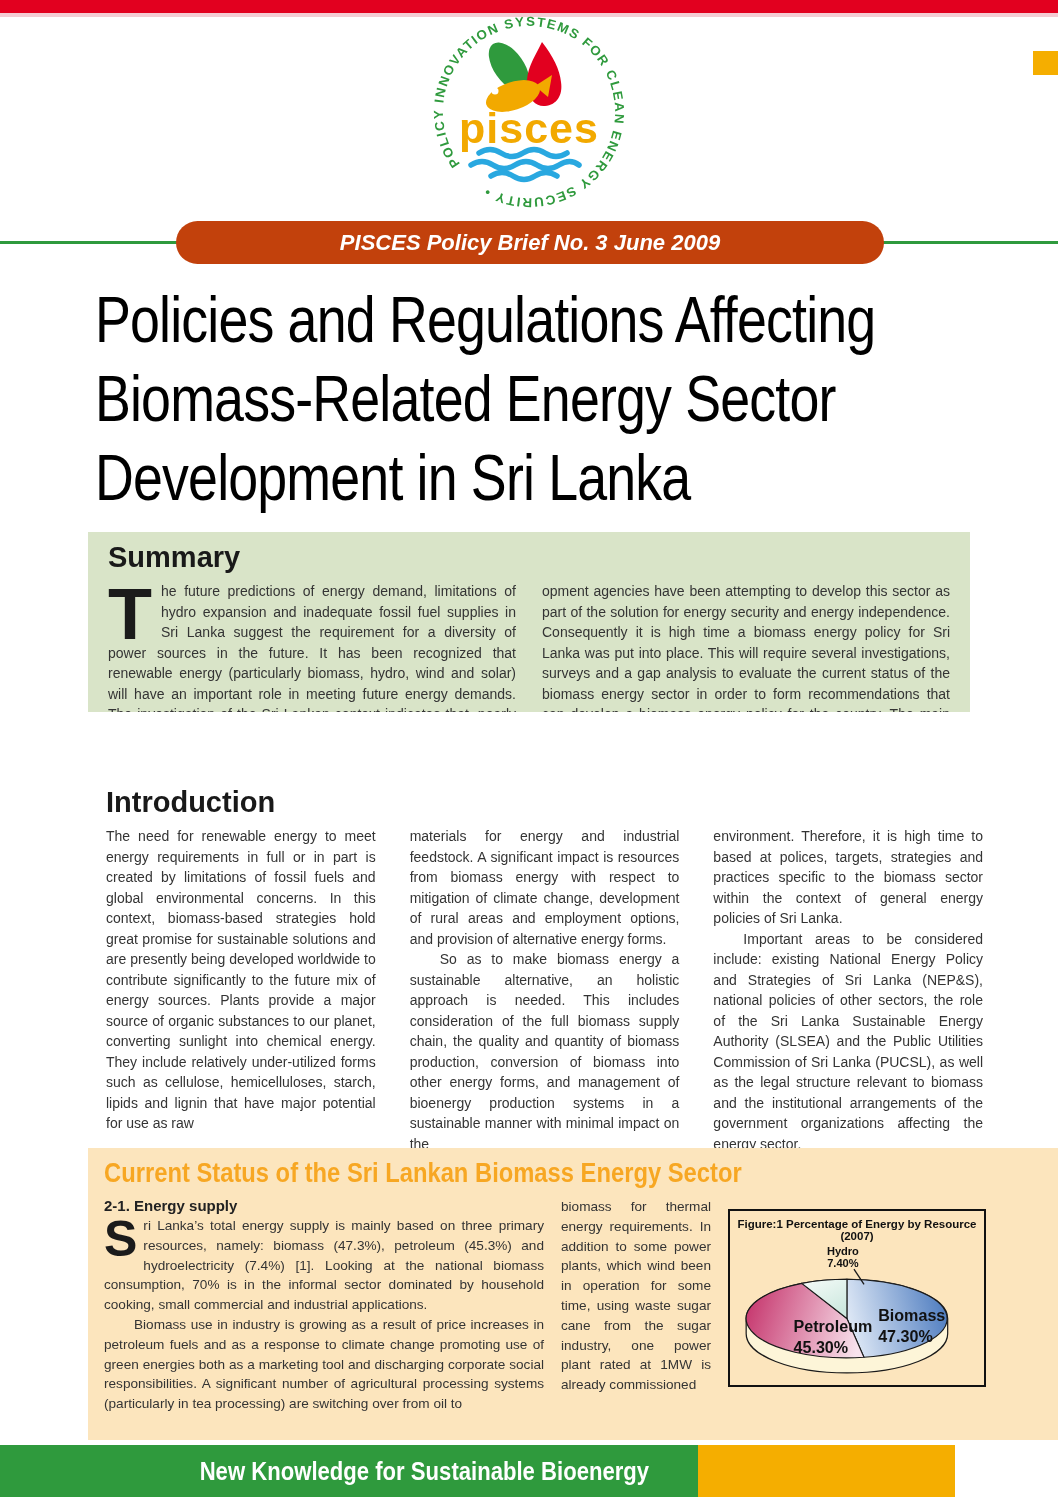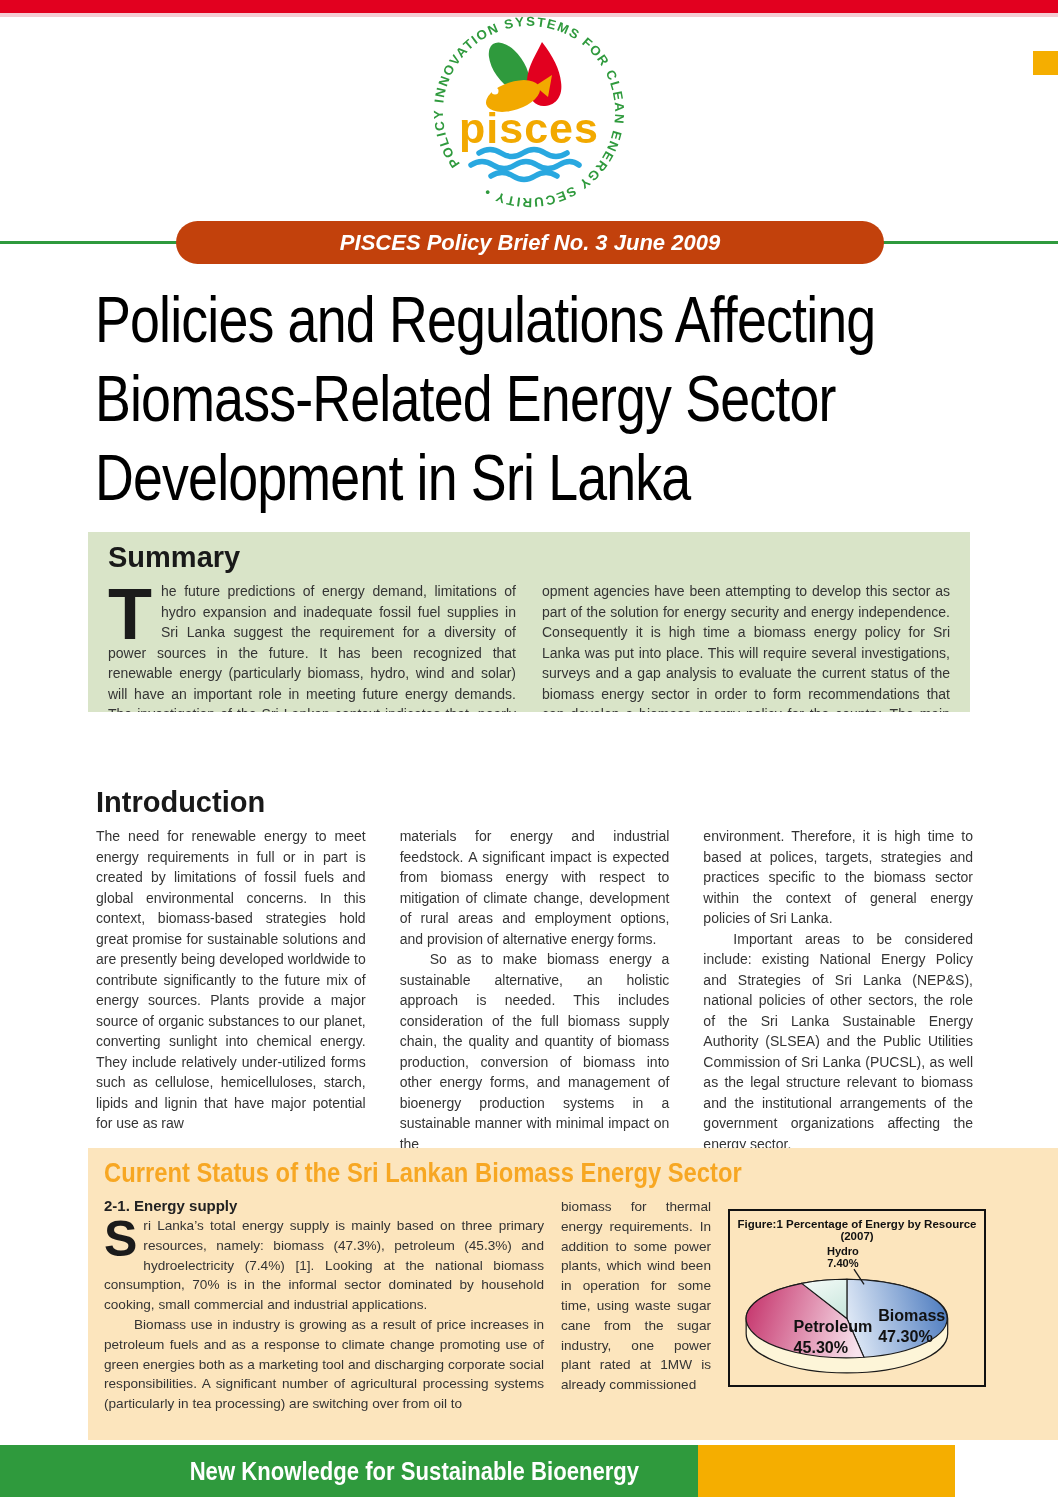--- a/index.html
+++ b/index.html
@@ -46,21 +46,21 @@
     background:#d9e4c8; box-sizing:border-box; padding:9px 20px 0 20px; overflow:hidden;
   }
   .two-col { display:flex; gap:26px; }
   .two-col > div { flex:1; }
   .dropcap-t {
     float:left; font-size:72px; line-height:52px; font-weight:bold; color:#1b1b1b;
     margin:7px 9px 0 0;
   }
 
   
-  .intro-sec { position:absolute; left:96px; top:786px; width:877px; }
+  .intro-sec { position:absolute; left:106px; top:786px; width:877px; }
   .three-col { display:flex; gap:34px; margin-top:6px; }
   .three-col > div { flex:1; }
 
   
   .status-panel {
     position:absolute; left:88px; top:1148px; width:996px; height:292px;
     background:#fce5bd; box-sizing:border-box; padding:8px 16px 0 16px; overflow:hidden;
   }
   h2.status-h {
     color:#f7a723; font-size:27px; font-weight:bold; margin:2px 0 8px 0;
@@ -80,21 +80,21 @@
     width:258px; flex:none; margin-top:12px; box-sizing:border-box;
     border:2px solid #111; padding:6px 5px 4px 5px; background:#fce5bd; height:178px;
   }
   .fig-title { font-size:11.5px; font-weight:bold; color:#111; text-align:center; margin:1px 0 2px 0; }
   .pie-label-big { font-size:16px; font-weight:bold; fill:#111; }
   .pie-label-sm  { font-size:11px; font-weight:bold; fill:#111; text-anchor:middle; }
 
   
   .footer-green {
     position:absolute; left:0; top:1445px; width:698px; height:52px; background:#2f9a3d;
-    color:#fff; text-align:left; line-height:52px; box-sizing:border-box; padding-left:150px;
+    color:#fff; text-align:center; line-height:52px; box-sizing:border-box; padding-left:150px;
   }
   .footer-green .ftxt {
     display:inline-block; font-size:26px; font-weight:bold; transform:scaleX(0.85);
     white-space:nowrap;
   }
   .footer-orange { position:absolute; left:698px; top:1445px; width:257px; height:52px; background:#f5ae00; }
 </style>
 </head>
 <body>
 
@@ -152,21 +152,21 @@
     </div>
   </div>
 
   <div class="intro-sec">
     <h2 class="sec">Introduction</h2>
     <div class="three-col jtext">
       <div>
         <p>The need for renewable energy to meet energy requirements in full or in part is created by limitations of fossil fuels and global environmental concerns. In this context, biomass-based strategies hold great promise for sustainable solutions and are presently being developed worldwide to contribute significantly to the future mix of energy sources. Plants provide a major source of organic substances to our planet, converting sunlight into chemical energy. They include relatively under-utilized forms such as cellulose, hemicelluloses, starch, lipids and lignin that have major potential for use as raw</p>
       </div>
       <div>
-        <p>materials for energy and industrial feedstock. A significant impact is expected from biomass energy with respect to mitigation of climate change, development of rural areas and employment options, and provision of alternative energy forms.</p>
+        <p>materials for energy and industrial feedstock. A significant impact is resources from biomass energy with respect to mitigation of climate change, development of rural areas and employment options, and provision of alternative energy forms.</p>
         <p class="indent">So as to make biomass energy a sustainable alternative, an holistic approach is needed. This includes consideration of the full biomass supply chain, the quality and quantity of biomass production, conversion of biomass into other energy forms, and management of bioenergy production systems in a sustainable manner with minimal impact on the</p>
       </div>
       <div>
         <p>environment. Therefore, it is high time to based at polices, targets, strategies and practices specific to the biomass sector within the context of general energy policies of Sri Lanka.</p>
         <p class="indent">Important areas to be considered include: existing National Energy Policy and Strategies of Sri Lanka (NEP&amp;S), national policies of other sectors, the role of the Sri Lanka Sustainable Energy Authority (SLSEA) and the Public Utilities Commission of Sri Lanka (PUCSL), as well as the legal structure relevant to biomass and the institutional arrangements of the government organizations affecting the energy sector.</p>
       </div>
     </div>
   </div>
 
   <div class="status-panel">

